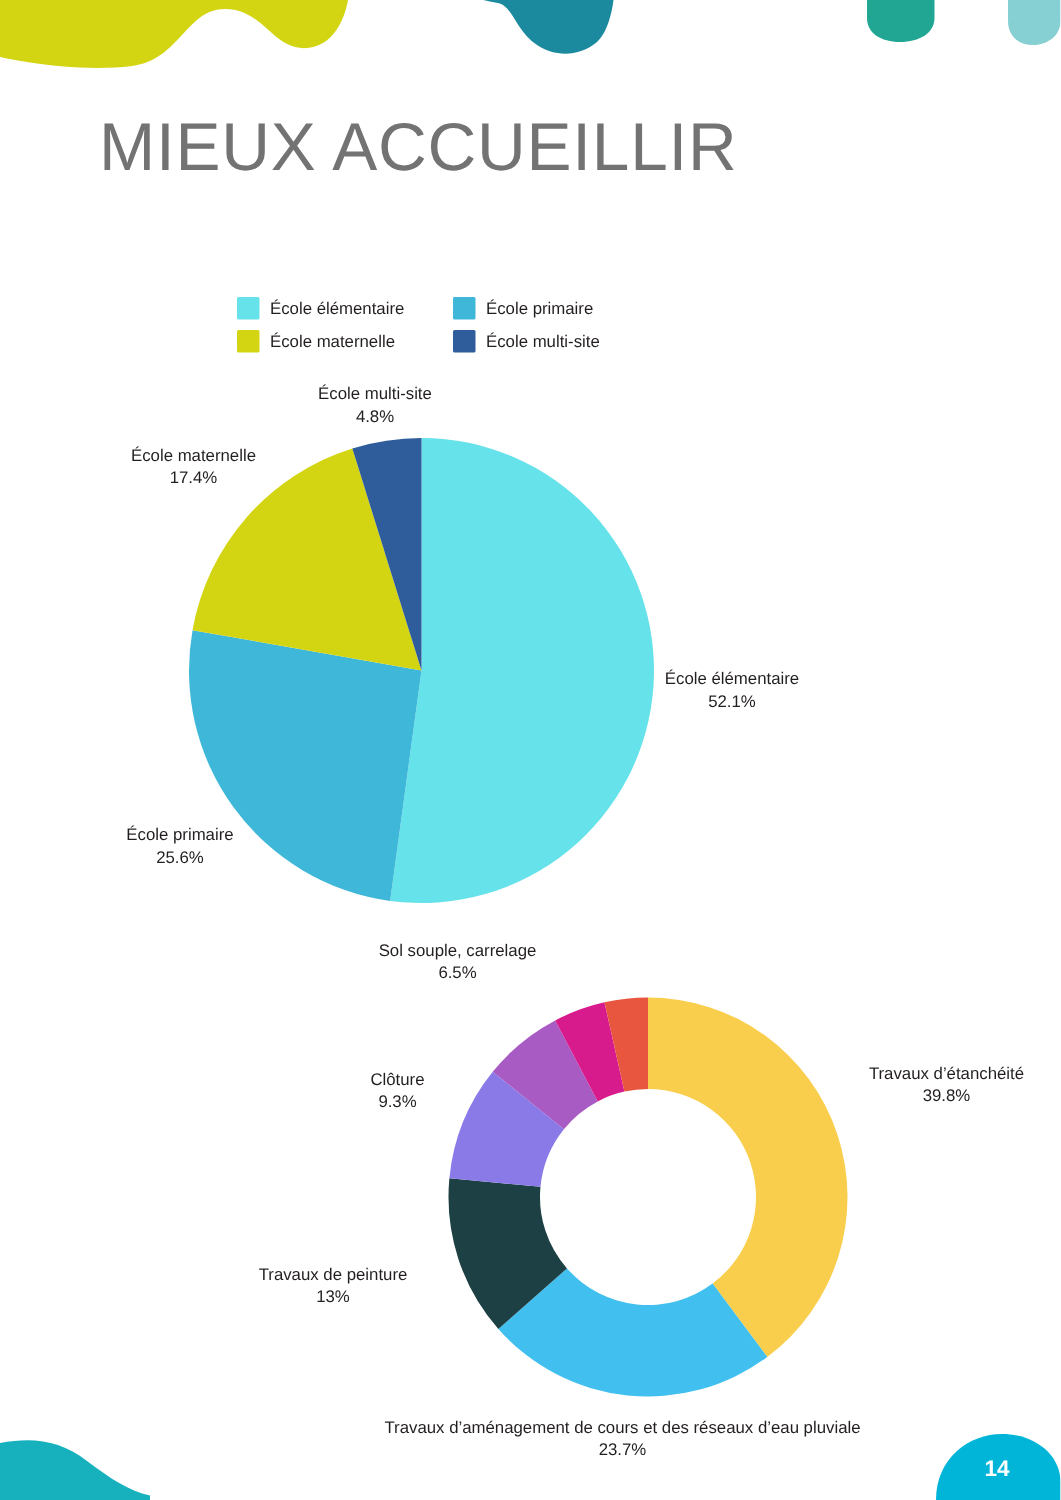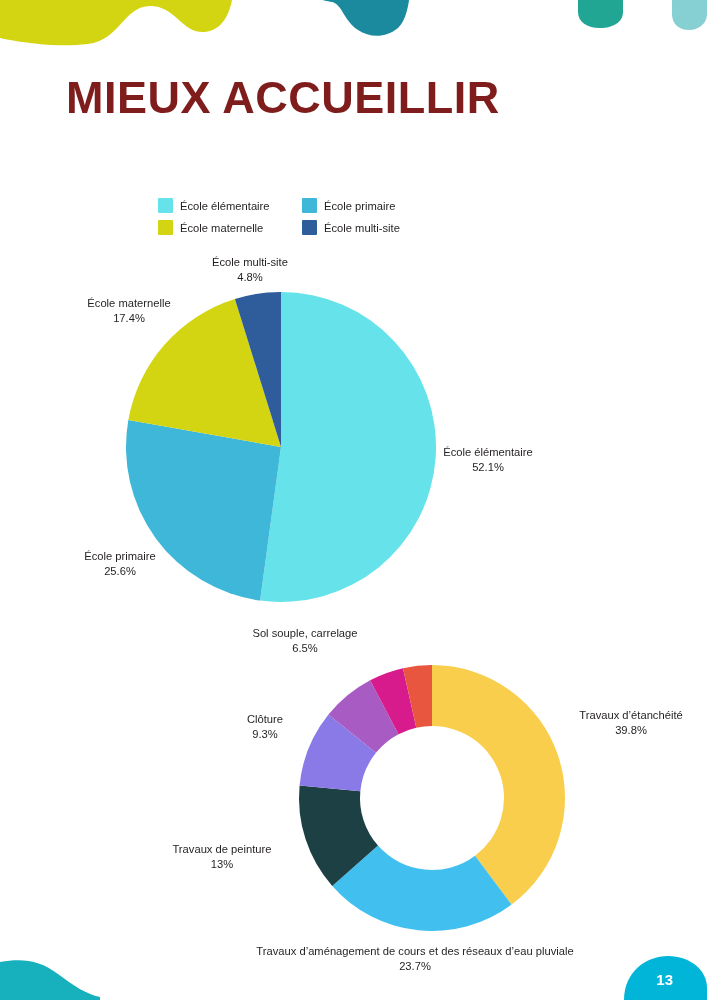--- a/index.html
+++ b/index.html
@@ -25,23 +25,23 @@
   }
   #top-decor { top: 0; height: 60px; }
   #bottom-decor { bottom: 0; height: 60px; }
 
   
   #page-title {
     position: absolute;
     left: 66px;
     top: 72px;
     font-size: 45px;
-    font-weight: bold;
+    font-weight: normal;
     letter-spacing: 0.5px;
-    color: #7f1d1d;
+    color: #737373;
     margin: 0;
     white-space: nowrap;
   }
 
   
   #chart-legend {
     position: absolute;
     left: 158px;
     top: 198px;
     width: 300px;
@@ -159,13 +159,13 @@
     </svg>
 </div>
 
 <svg id="bottom-decor" viewBox="0 0 707 60" width="707" height="60" preserveAspectRatio="none">
   <path d="M0,22 C22,18 40,20 58,34 C74,46 86,54 100,57 L100,60 L0,60 Z" fill="#17b0bd"></path>
 </svg>
 
 <svg id="page-number-badge" viewBox="0 0 107 56" width="107" height="56">
   <path d="M24,56 C24,28 46,12 68,12 C90,12 107,26 107,44 L107,56 Z" fill="#00b5d8"></path>
 </svg>
-<span id="page-number-text">13</span>
+<span id="page-number-text">14</span>
 
 </body></html>

